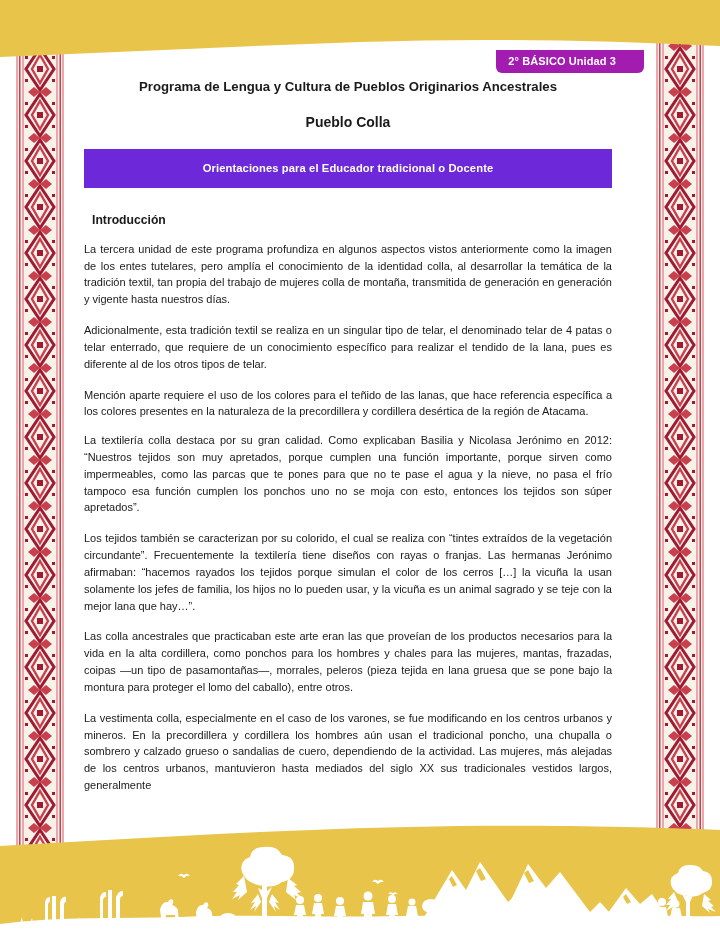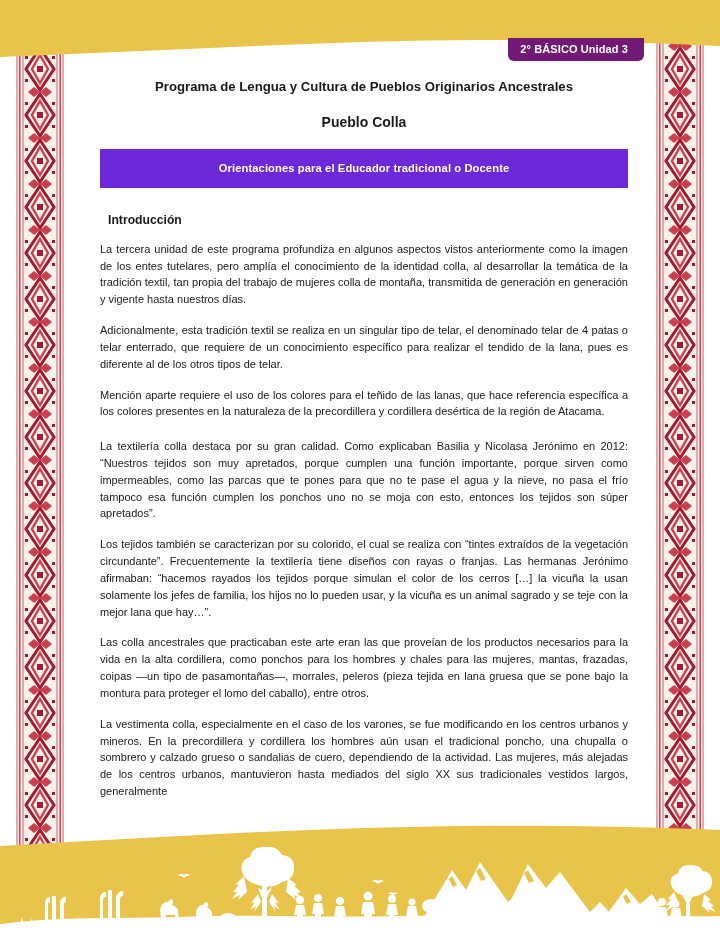--- a/index.html
+++ b/index.html
@@ -32,28 +32,28 @@
     width: 720px;
     height: 62px;
     overflow: hidden;
     z-index: 5;
   }
   .top-band svg { display: block; }
 
   
   .unit-badge {
     position: absolute;
-    top: 38px;
+    top: 50px;
     right: 76px;
-    background: #701a75;
+    background: #a21caf;
     color: #ffffff;
     font-size: 11px;
     font-weight: bold;
     letter-spacing: 0.1px;
-    padding: 5px 16px 6px 12px;
+    padding: 5px 28px 6px 12px;
     border-radius: 0 0 6px 6px;
     z-index: 7;
     white-space: nowrap;
     line-height: 1.1;
   }
 
   
   .side-border {
     position: absolute;
     top: 0;
@@ -62,21 +62,21 @@
     z-index: 3;
   }
   .side-border.left  { left: 16px; }
   .side-border.right { right: 16px; }
   .side-border svg { display: block; }
 
   
   .content {
     position: absolute;
     top: 78px;
-    left: 100px;
+    left: 84px;
     width: 528px;
     z-index: 4;
   }
 
   .doc-title {
     text-align: center;
     font-size: 13.2px;
     font-weight: bold;
     color: #1a1a1a;
     line-height: 1.35;
@@ -110,21 +110,21 @@
     padding-left: 8px;
   }
 
   .para {
     font-size: 11px;
     color: #1a1a1a;
     text-align: justify;
     line-height: 1.53;
     margin-bottom: 14px;
   }
-  .para.tight { margin-bottom: 18px; }
+  .para.tight { margin-bottom: 12px; }
 
   
   .bottom-scene {
     position: absolute;
     bottom: 0; left: 0;
     width: 720px;
     height: 108px;
     z-index: 6;
     overflow: hidden;
   }

